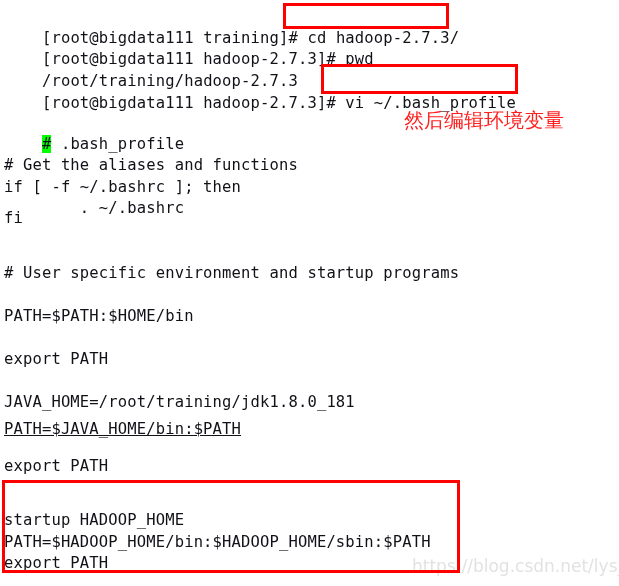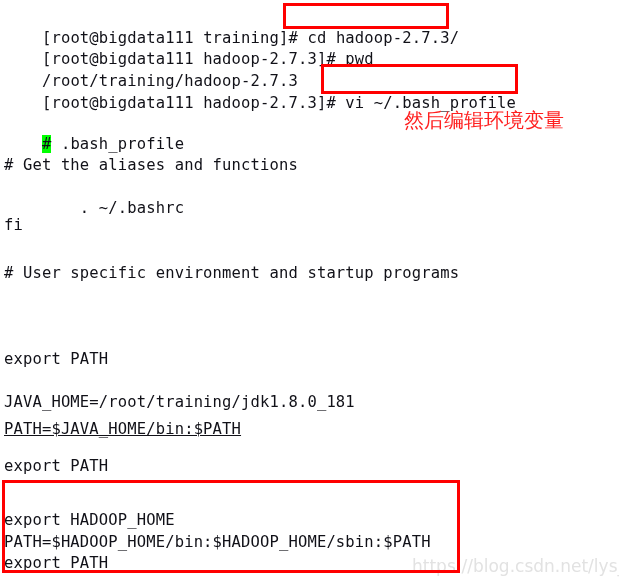--- a/index.html
+++ b/index.html
@@ -74,28 +74,30 @@
 
   <div class="term-line" style="top:71px;">
     <span>[root@bigdata111 hadoop-2.7.3]# </span><span>vi ~/.bash_profile</span>
   </div>
 
   <div class="term-line" style="top:112px;">
     <span class="cursor-block">#</span><span> .bash_profile</span>
   </div>
 
   <div class="term-line" style="top:155px;"><span># Get the aliases and functions</span></div>
+  <div class="term-line" style="top:177px;"><span>if [ -f ~/.bashrc ]; then</span></div>
   <div class="term-line" style="top:198px;"><span>        . ~/.bashrc</span></div>
-  <div class="term-line" style="top:215px;"><span>fi</span></div>
+  <div class="term-line" style="top:208px;"><span>fi</span></div>
   <div class="term-line" style="top:263px;"><span># User specific environment and startup programs</span></div>
+  <div class="term-line" style="top:306px;"><span>PATH=$PATH:$HOME/bin</span></div>
   <div class="term-line" style="top:349px;"><span>export PATH</span></div>
   <div class="term-line" style="top:392px;"><span>JAVA_HOME=/root/training/jdk1.8.0_181</span></div>
   <div class="term-line" style="top:419px;text-decoration:underline;"><span>PATH=$JAVA_HOME/bin:$PATH</span></div>
   <div class="term-line" style="top:456px;"><span>export PATH</span></div>
-  <div class="term-line" style="top:510px;"><span>export HADOOP_HOME</span></div>
+  <div class="term-line" style="top:510px;"><span>startup HADOOP_HOME</span></div>
   <div class="term-line" style="top:532px;"><span>PATH=$HADOOP_HOME/bin:$HADOOP_HOME/sbin:$PATH</span></div>
   <div class="term-line" style="top:553px;"><span>export PATH</span></div>
 
   <div class="watermark" style="left:412px;top:556px;">https://blog.csdn.net/lys_828</div>
 
   <div class="redbox" style="left:283px;top:3px;width:166px;height:26px;"></div>
   <div class="redbox" style="left:321px;top:64px;width:197px;height:30px;"></div>
   <div class="redbox" style="left:2px;top:480px;width:458px;height:93px;"></div>
 
   <div class="annot" style="left:404px;top:108px;">然后编辑环境变量</div>

